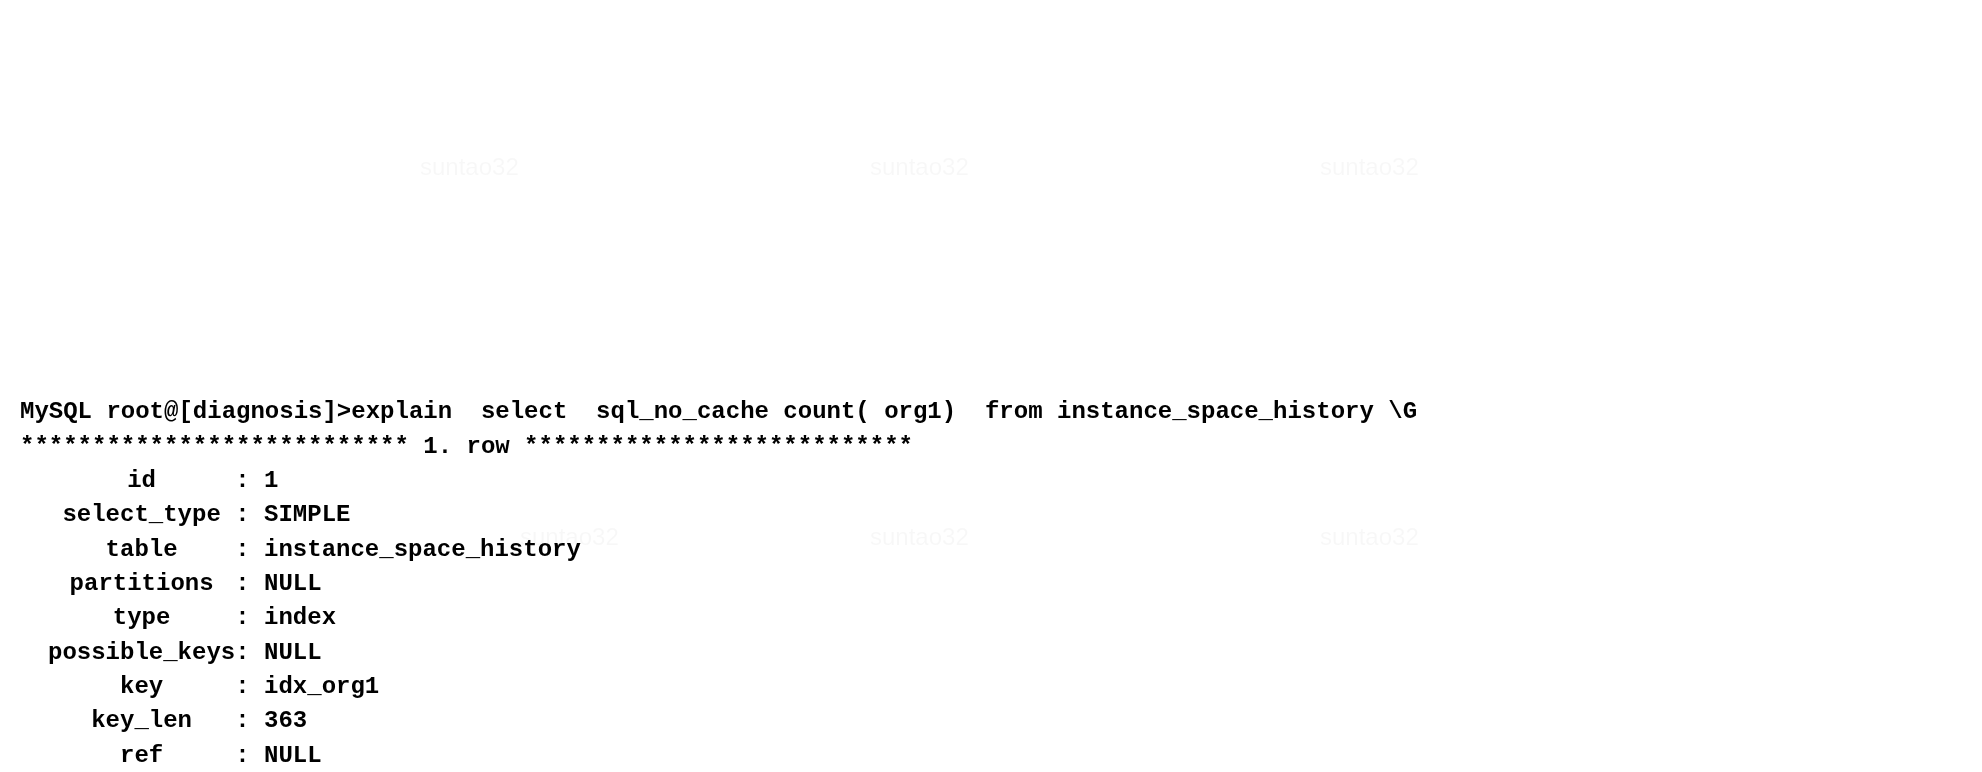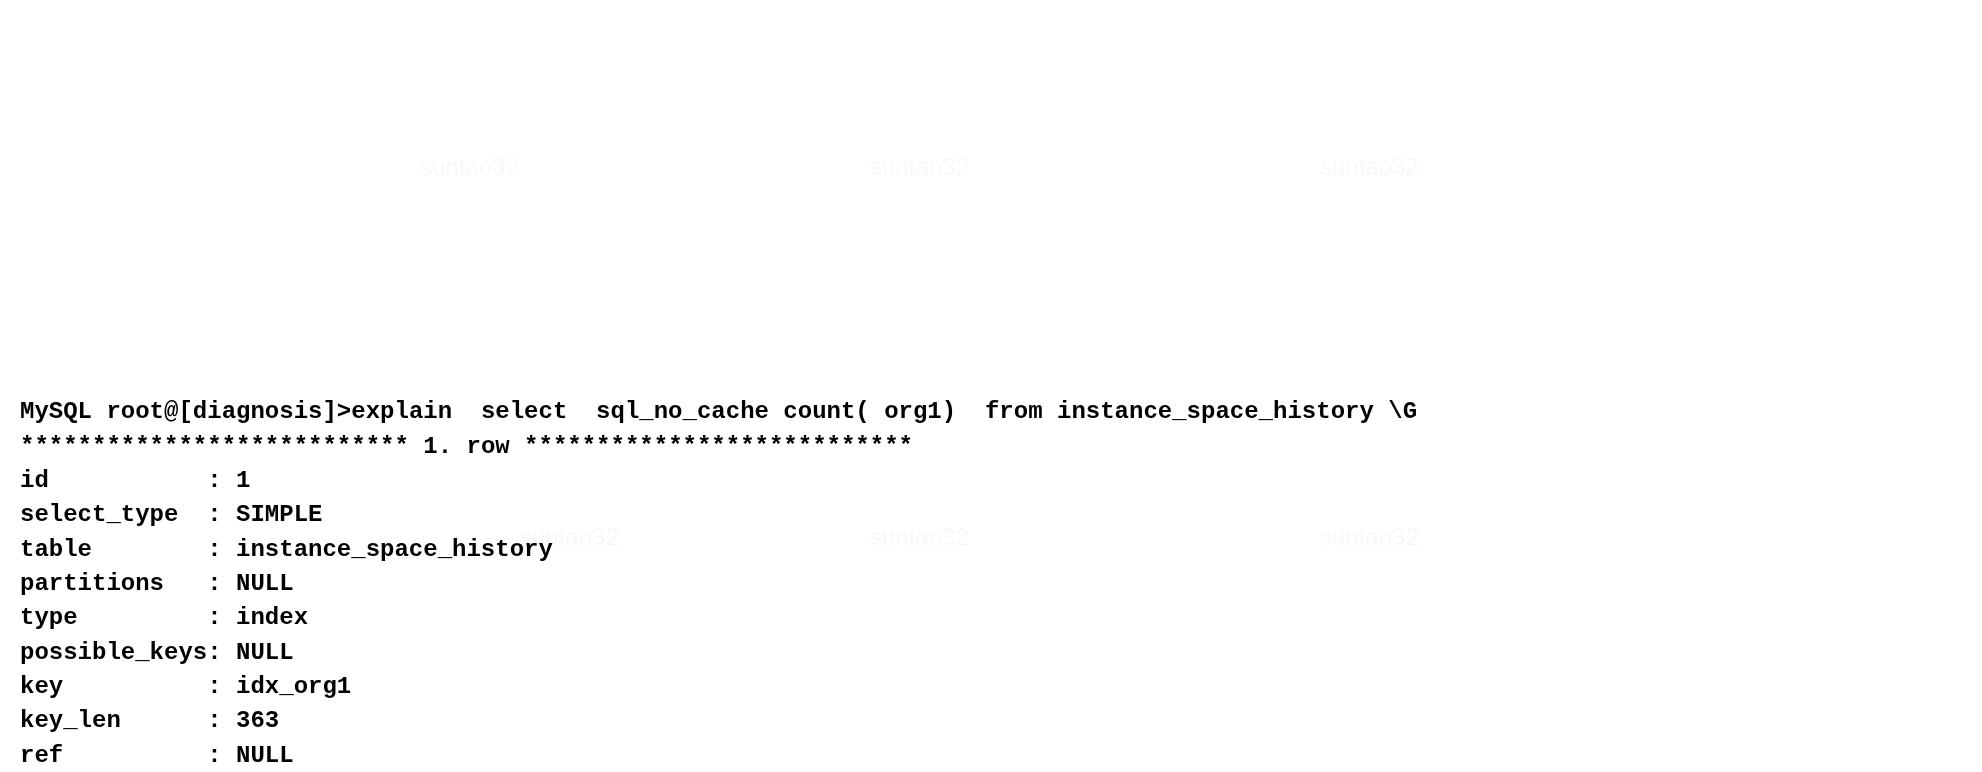--- a/index.html
+++ b/index.html
@@ -11,22 +11,23 @@
       margin: 0;
       padding: 18px 20px;
       white-space: pre;
     }
     .term-line {
       display: block;
       font-weight: bold;
     }
     .fld-label {
       display: inline-block;
-      text-align: left;
+      text-align: center;
       width: 13ch;
+      margin-left: 28px;
     }
     .fld-value {
       display: inline;
     }
     .wm {
       position: absolute;
       color: rgba(0,0,0,0.03);
       font-family: sans-serif;
       font-size: 24px;
       pointer-events: none;

